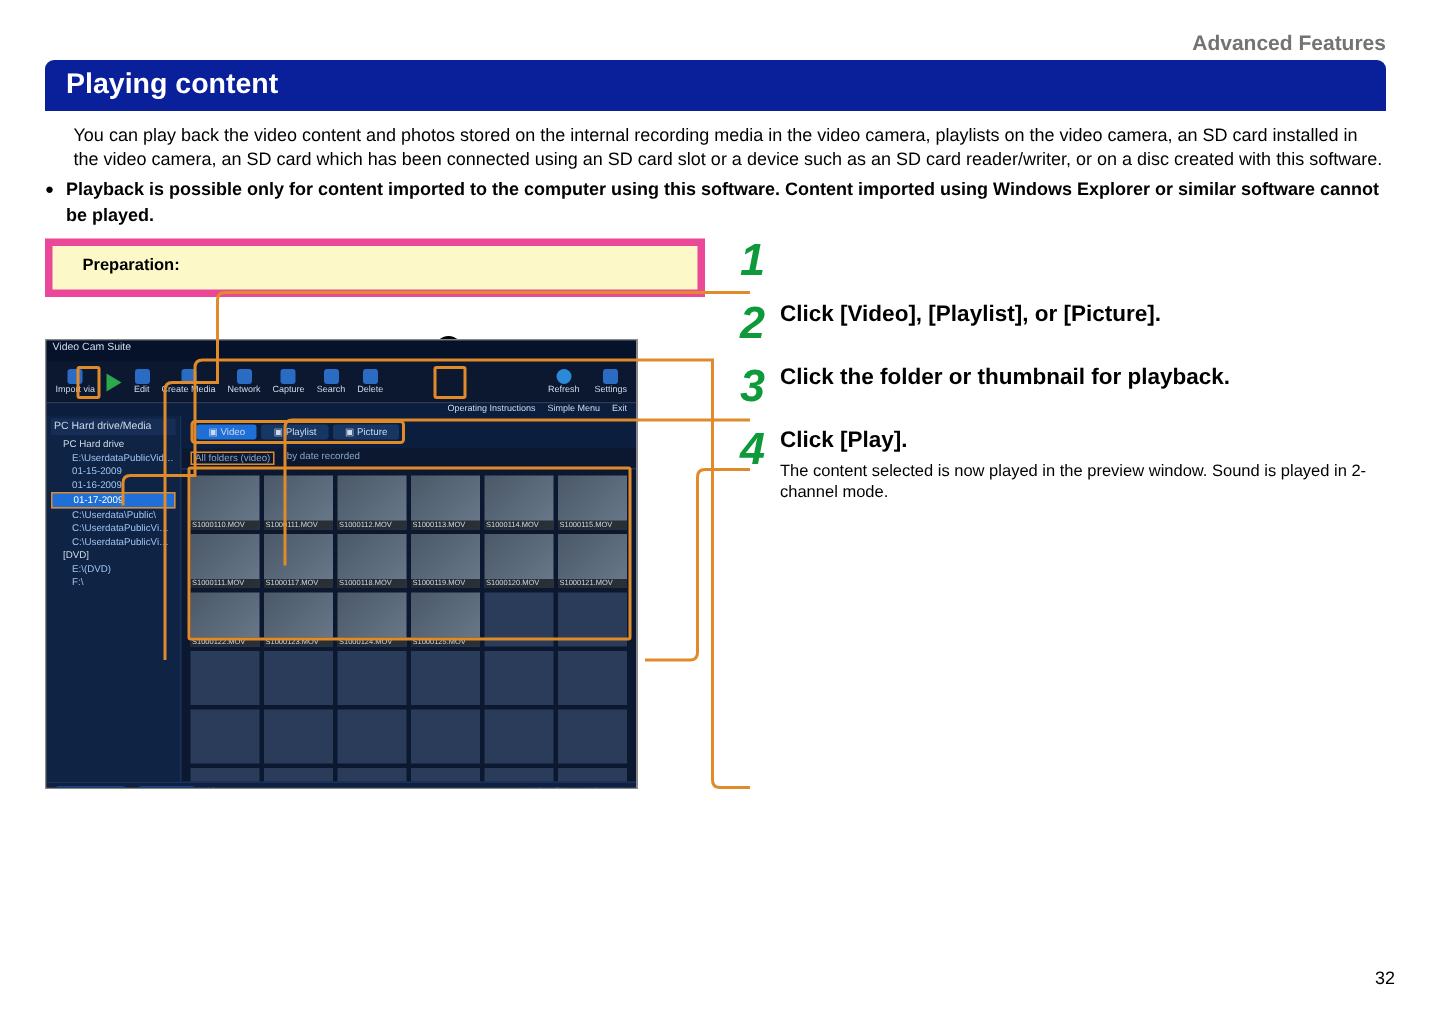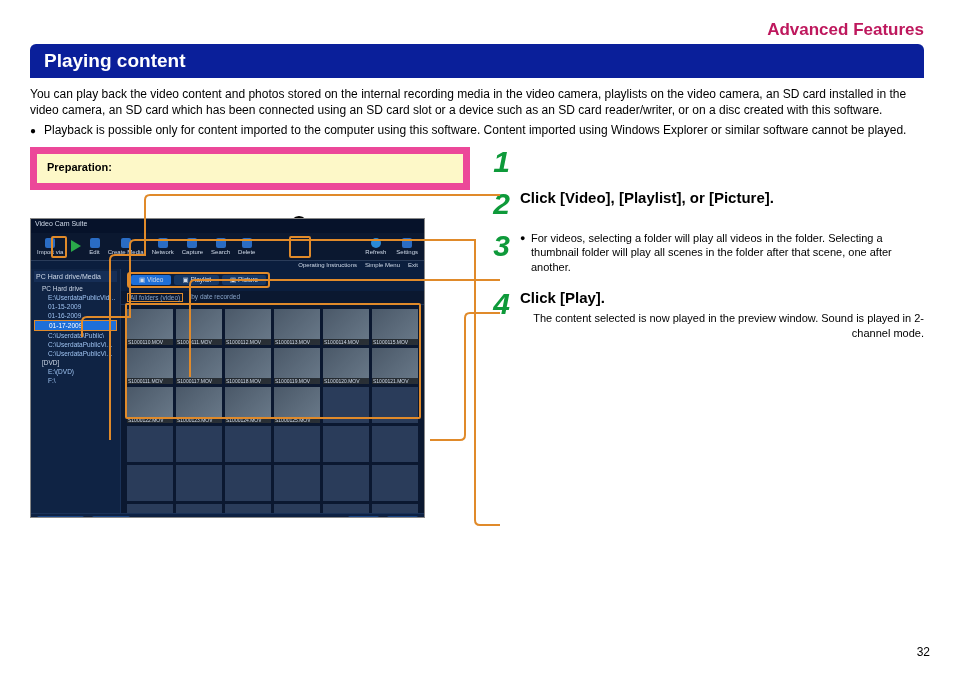--- a/index.html
+++ b/index.html
@@ -8,44 +8,44 @@
     height: 673px;
     font-family: Arial, Helvetica, sans-serif;
     font-size: 12px;
     color: #000;
     background: #fff;
     position: relative;
     padding: 20px 30px 20px 30px;
   }
   .header-link {
     text-align: right;
-    color: #be185d;
+    color: #737373;
     font-weight: bold;
-    font-size: 17px;
+    font-size: 14px;
     margin-bottom: 4px;
   }
   .title-bar {
     background: #0a1f9a;
     color: #fff;
     font-size: 19px;
     font-weight: bold;
     padding: 6px 14px;
     border-radius: 6px 6px 0 0;
     margin-bottom: 8px;
   }
-  .intro { font-size: 12px; line-height: 1.35; margin-bottom: 4px; }
-  .intro-sub { padding-left: 14px; line-height: 1.35; position: relative; }
+  .intro { font-size: 12px; line-height: 1.35; margin-bottom: 4px; margin-left: 19px; }
+  .intro-sub { padding-left: 14px; line-height: 1.35; position: relative; font-weight: bold; }
   .intro-sub::before { content: "●"; position: absolute; left: 0; font-size: 10px; top: 2px; }
   .columns { display: flex; gap: 18px; margin-top: 8px; }
   .left-col { width: 440px; flex-shrink: 0; }
   .right-col { flex: 1; }
   .prep-box {
     background: #fdf8c8;
-    border: 7px solid #ec4899;
-    padding: 6px 10px 8px 10px;
+    border: 5px solid #ec4899;
+    padding: 6px 10px 8px 20px;
     font-size: 11px;
     line-height: 1.4;
   }
   .prep-title { font-weight: bold; }
   .prep-bullet { position: relative; padding-left: 10px; }
   .prep-bullet::before { content: "●"; position: absolute; left: 0; font-size: 9px; top: 1px; }
   .link-ref { color: #0066dd; font-weight: bold; }
   .callout-wrap { margin-top: 28px; position: relative; }
   .callout-circle {
     width: 18px; height: 18px; border-radius: 50%;
@@ -97,21 +97,21 @@
   .step { display: flex; margin-bottom: 12px; gap: 10px; }
   .step-num {
     color: #0e9a3a; font-size: 30px; font-weight: bold;
     font-style: italic; line-height: 1; width: 22px; text-align: right;
     flex-shrink: 0;
   }
   .step-body { flex: 1; }
   .step-title { font-weight: bold; font-size: 15px; line-height: 1.25; margin-bottom: 3px; }
   .step-bullet { position: relative; padding-left: 11px; font-size: 11px; line-height: 1.35; margin-bottom: 2px; }
   .step-bullet::before { content: "●"; position: absolute; left: 0; font-size: 9px; top: 1px; }
-  .step-plain { font-size: 11px; line-height: 1.35; text-align: right; }
+  .step-plain { font-size: 11px; line-height: 1.35; }
   .ref-circle {
     display: inline-flex; width: 13px; height: 13px; border-radius: 50%;
     background: #000; color: #fff; align-items: center; justify-content: center;
     font-size: 9px; font-weight: bold; vertical-align: middle;
   }
   .page-num { position: absolute; bottom: 14px; right: 24px; font-size: 12px; }
 </style>
 </head>
 <body>
 
@@ -306,21 +306,21 @@
     <div class="step">
       <div class="step-num">2</div>
       <div class="step-body">
         <div class="step-title">Click [Video], [Playlist], or [Picture].</div>
       </div>
     </div>
 
     <div class="step">
       <div class="step-num">3</div>
       <div class="step-body">
-        <div class="step-bullet">For videos, selecting a folder will play all videos in the folder. Selecting a thumbnail folder will play all scenes in the folder after that scene, one after another.</div>
+        <div class="step-title">Click the folder or thumbnail for playback.</div>
       </div>
     </div>
 
     <div class="step">
       <div class="step-num">4</div>
       <div class="step-body">
         <div class="step-title">Click [Play].</div>
         <div class="step-plain">The content selected is now played in the preview window. Sound is played in 2-channel mode.</div>
       </div>
     </div>

